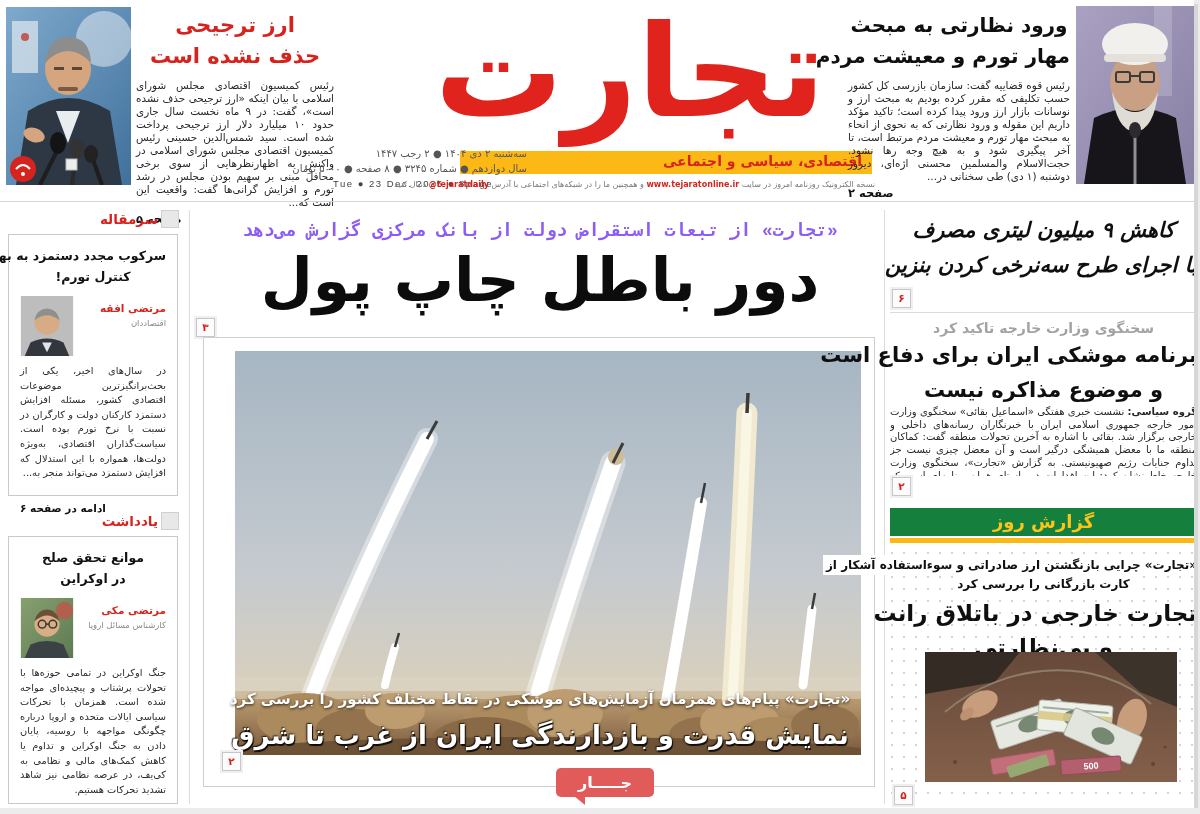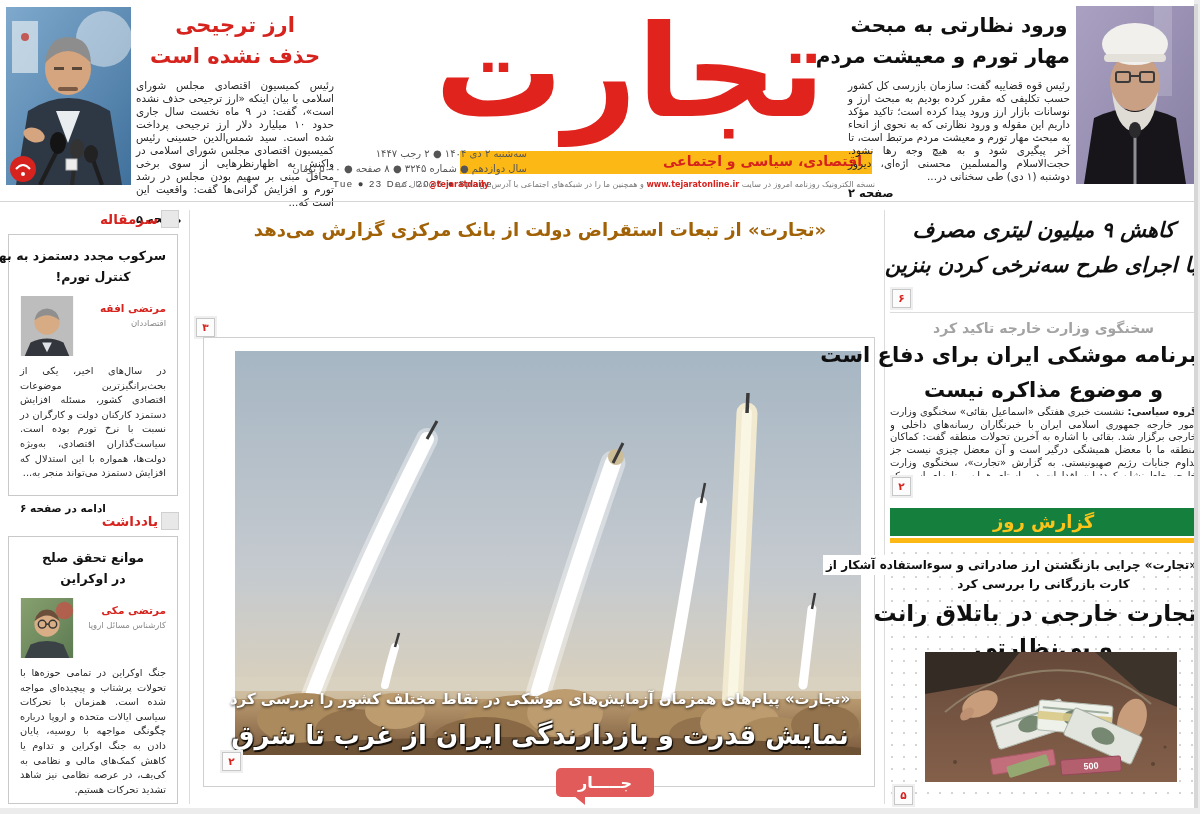--- a/index.html
+++ b/index.html
@@ -43,21 +43,21 @@
   .side-title{font-size:12.5px;line-height:21px;font-weight:bold;color:#111;text-align:center;}
   .author-row{display:flex;flex-direction:row;margin-top:9px;align-items:flex-start;}
   .author-photo{width:54px;height:60px;flex:0 0 auto;}
   .author-meta{flex:1;padding-top:6px;padding-left:6px;text-align:right;}
   .author-name{font-size:10.5px;font-weight:bold;color:#d6231e;}
   .author-role{font-size:8.5px;color:#8a8a8a;margin-top:4px;}
   .side-body{font-size:9.8px;line-height:14.6px;color:#2a2a2a;margin-top:8px;}
   .side-more{font-size:10.5px;font-weight:bold;color:#111;text-align:left;margin-top:21px;}
 
   
-  .lead-kicker{left:195px;top:219px;width:690px;font-size:18px;font-weight:bold;color:#a16207;}
+  .lead-kicker{left:195px;top:219px;width:690px;font-size:18px;font-weight:bold;color:#8b5cf6;font-family:Liberation Mono, monospace;}
   .lead-title{left:195px;top:240px;width:690px;font-size:60px;line-height:80px;font-weight:bold;color:#0c0c0c;letter-spacing:-1px;}
 
   
   .frame{left:203px;top:337px;width:672px;height:450px;box-sizing:border-box;
          border:1px solid #cfcfcd;background:#ececea;padding:0;}
   .matte{width:100%;height:100%;box-sizing:border-box;background:#fff;padding:13px;}
   .frame svg{display:block;width:626px;height:404px;}
   .ph-caption{left:0;top:352px;width:672px;font-size:15px;font-weight:bold;color:#fff;
               text-shadow:0 1px 3px rgba(0,0,0,.8);}
   .ph-title{left:0;top:382px;width:672px;font-size:26px;font-weight:bold;color:#fff;
@@ -240,20 +240,21 @@
         <circle cx="22" cy="27" r="4" fill="none" stroke="#333" stroke-width="1.5"></circle>
         <circle cx="33" cy="27" r="4" fill="none" stroke="#333" stroke-width="1.5"></circle>
         <line x1="26" y1="27" x2="29" y2="27" stroke="#333" stroke-width="1.5"></line>
       </svg>
     </div>
     <div class="side-body jus">جنگ اوکراین در تمامی حوزه‌ها با تحولات پرشتاب و پیچیده‌ای مواجه شده است. همزمان با تحرکات سیاسی ایالات متحده و اروپا درباره چگونگی مواجهه با روسیه، پایان دادن به جنگ اوکراین و تداوم یا کاهش کمک‌های مالی و نظامی به کی‌یف، در عرصه نظامی نیز شاهد تشدید تحرکات هستیم.</div>
     <div class="side-more nw">ادامه در صفحه ۶</div>
   </div>
 
   <div class="abs lead-kicker center nw">«تجارت» از تبعات استقراض دولت از بانک مرکزی گزارش می‌دهد</div>
+  <div class="abs lead-title center nw">دور باطل چاپ پول</div>
   <div class="badge" style="left:196px;top:318px;">
     <span>۳</span>
   </div>
 
   <div class="abs frame">
     <div class="matte">
       <svg viewBox="0 0 626 404" preserveAspectRatio="none">
         <defs>
           <linearGradient id="sky" x1="0" y1="0" x2="0" y2="1">
             <stop offset="0" stop-color="#a6b6c3"></stop>

